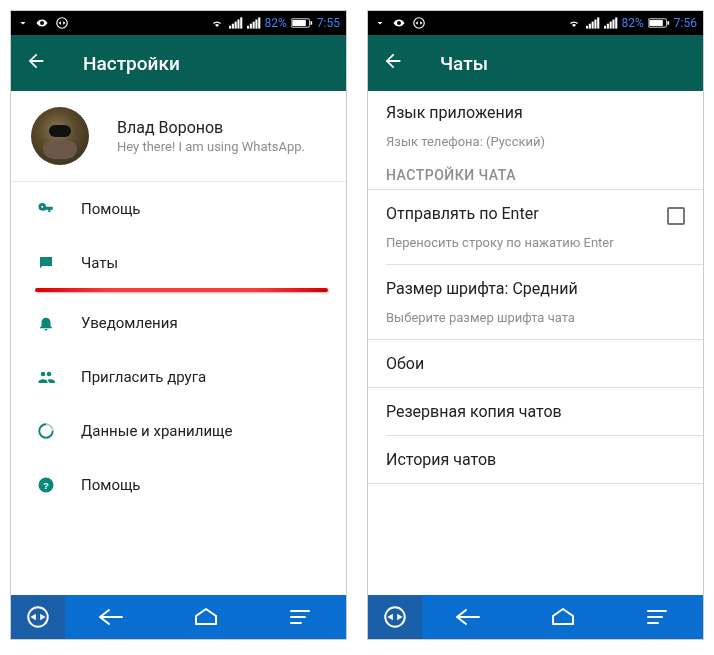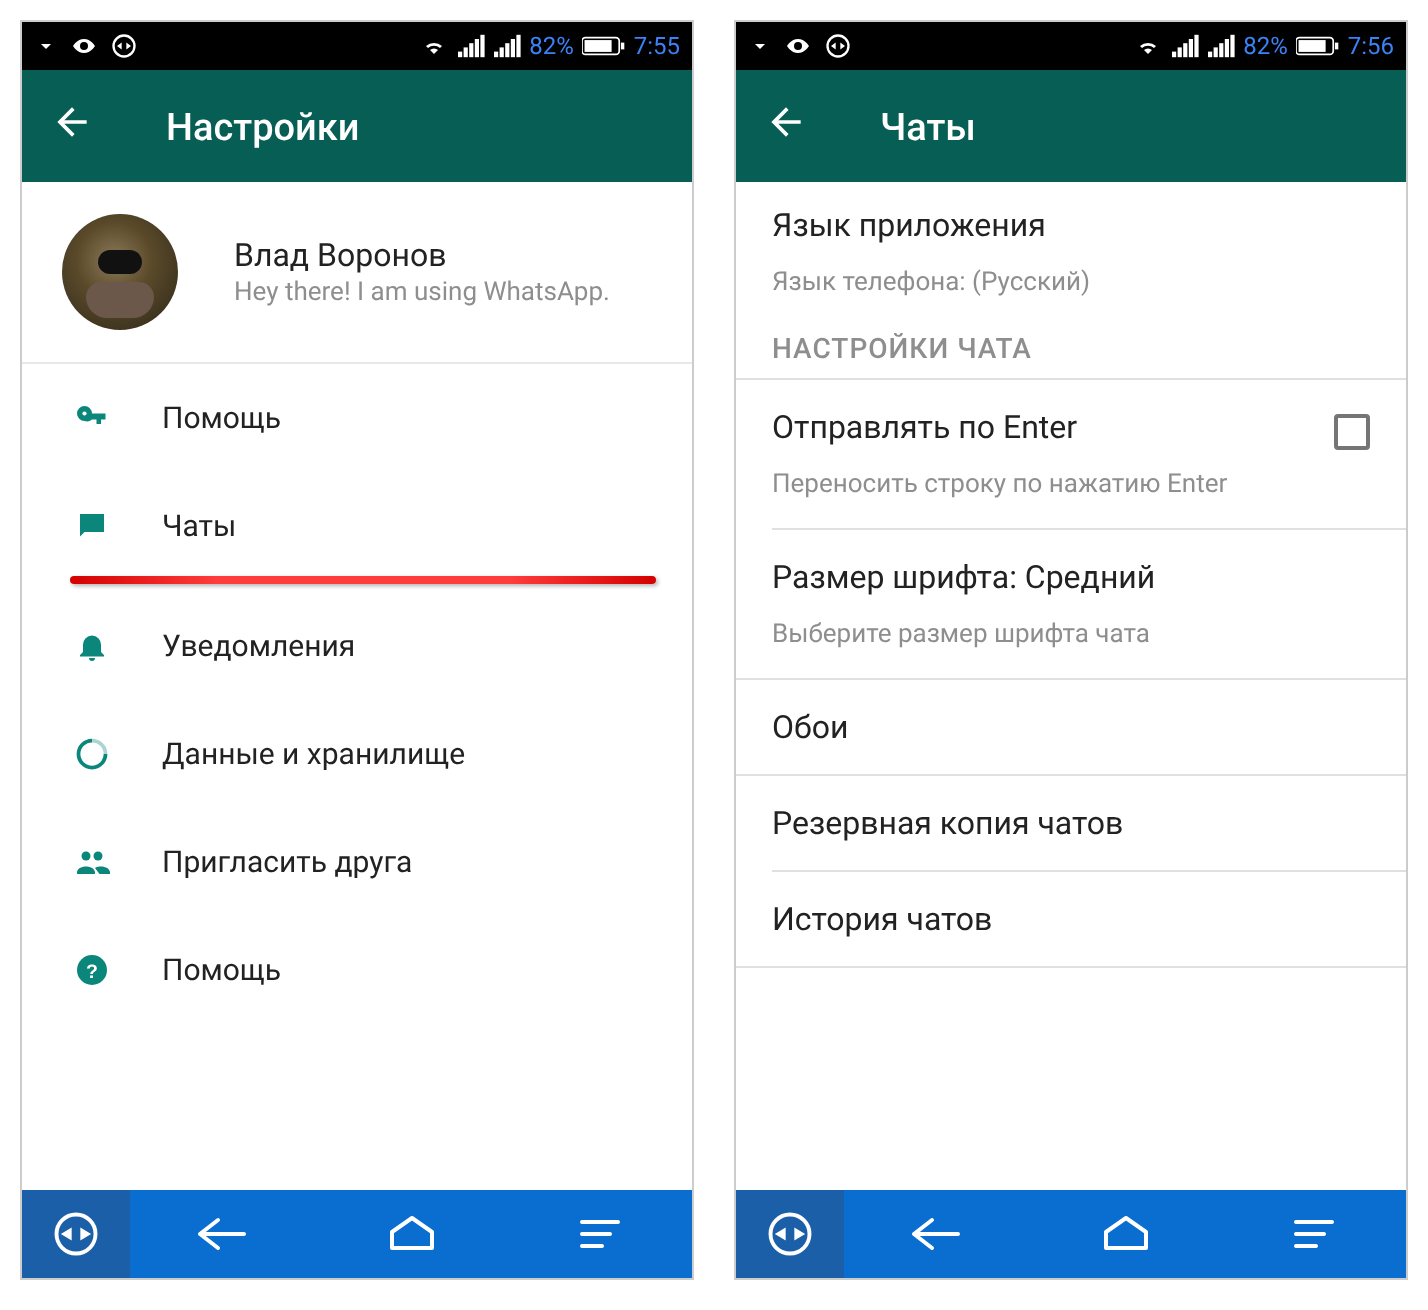--- a/index.html
+++ b/index.html
@@ -214,37 +214,37 @@
       <span class="m-icon">
         <svg width="18" height="18" viewBox="0 0 24 24" fill="#0b867a">
             <path d="M12 22a2 2 0 002-2h-4a2 2 0 002 2zm6-6V11a6 6 0 10-12 0v5l-2 2v1h16v-1z"></path>
           </svg>
       </span>
       <span>Уведомления</span>
     </div>
 
     <div class="menu-item">
       <span class="m-icon">
-        <svg width="18" height="18" viewBox="0 0 24 24" fill="none" stroke="#0b867a" stroke-width="2.5">
-            <path d="M12 3a9 9 0 109 9"></path>
-            <path d="M12 3a9 9 0 019 9" stroke-opacity=".35"></path>
-          </svg>
-      </span>
-      <span>Данные и хранилище</span>
-    </div>
-
-    <div class="menu-item">
-      <span class="m-icon">
         <svg width="20" height="18" viewBox="0 0 24 24" fill="#0b867a">
             <circle cx="8" cy="8" r="3"></circle>
             <circle cx="16" cy="8" r="3"></circle>
             <path d="M2 19c0-3 4-4 6-4s6 1 6 4v1H2zM14 16c1-1 3-1 4-1 2 0 6 1 6 4v1h-7"></path>
           </svg>
       </span>
       <span>Пригласить друга</span>
+    </div>
+
+    <div class="menu-item">
+      <span class="m-icon">
+        <svg width="18" height="18" viewBox="0 0 24 24" fill="none" stroke="#0b867a" stroke-width="2.5">
+            <path d="M12 3a9 9 0 109 9"></path>
+            <path d="M12 3a9 9 0 019 9" stroke-opacity=".35"></path>
+          </svg>
+      </span>
+      <span>Данные и хранилище</span>
     </div>
 
     <div class="menu-item">
       <span class="m-icon">
         <svg width="18" height="18" viewBox="0 0 24 24" fill="#0b867a">
             <circle cx="12" cy="12" r="10"></circle>
             <text x="12" y="17" text-anchor="middle" font-size="13" fill="#fff" font-family="Arial" font-weight="bold">?</text>
           </svg>
       </span>
       <span>Помощь</span>

